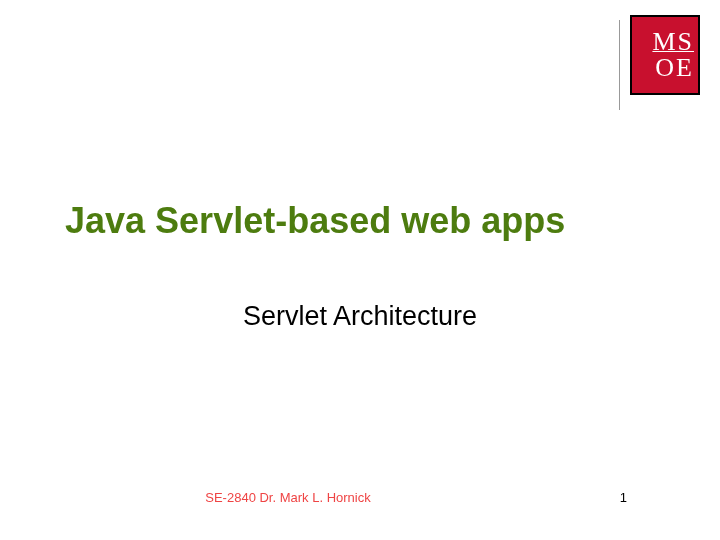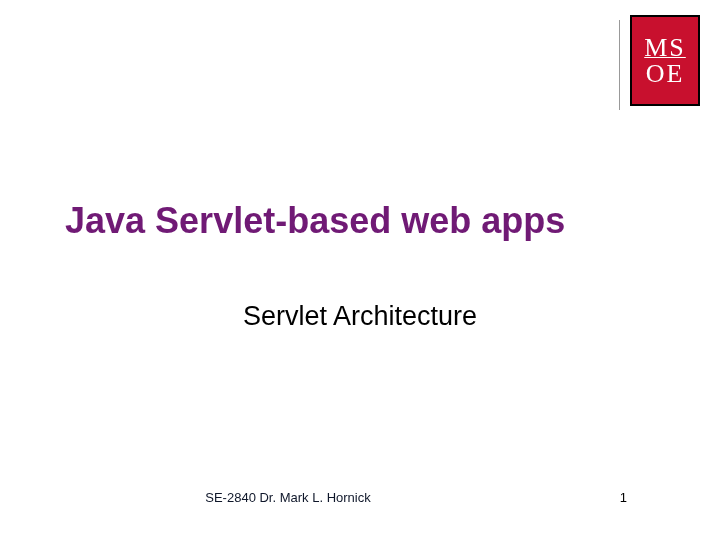--- a/index.html
+++ b/index.html
@@ -24,28 +24,28 @@
     }
     .divider-line {
       width: 1px;
       height: 90px;
       background: #999;
       margin-right: 10px;
       margin-top: 5px;
     }
     .logo {
       width: 70px;
-      height: 91px;
+      height: 80px;
       background: #c8102e;
       border: 2px solid #000;
       display: flex;
       flex-direction: column;
       justify-content: center;
-      align-items: center;
-      padding: 20px;
+      align-items: flex-end;
+      padding: 4px;
     }
     .logo-text {
       color: white;
       font-family: Georgia, 'Times New Roman', serif;
       font-size: 26px;
       line-height: 26px;
       font-weight: normal;
       letter-spacing: 2px;
       text-align: center;
     }
@@ -53,21 +53,21 @@
       text-decoration: underline;
       text-decoration-thickness: 1px;
       text-underline-offset: 1px;
     }
     .title {
       position: absolute;
       top: 200px;
       left: 65px;
       font-size: 36px;
       font-weight: bold;
-      color: #701a75;
+      color: #4d7c0f;
     }
     .subtitle {
       position: absolute;
       top: 268px;
       left: 0;
       width: 720px;
       text-align: center;
       font-size: 27px;
       color: #000;
       font-weight: normal;
@@ -78,21 +78,21 @@
       bottom: 50px;
       left: 0;
       width: 720px;
     }
     .footer-text {
       position: absolute;
       left: 0;
       width: 576px;
       text-align: center;
       font-size: 13px;
-      color: #0f172a;
+      color: #ef4444;
     }
     .page-number {
       position: absolute;
       right: 93px;
       font-size: 13px;
       color: #000;
     }
   </style>
 </head>
 <body>

